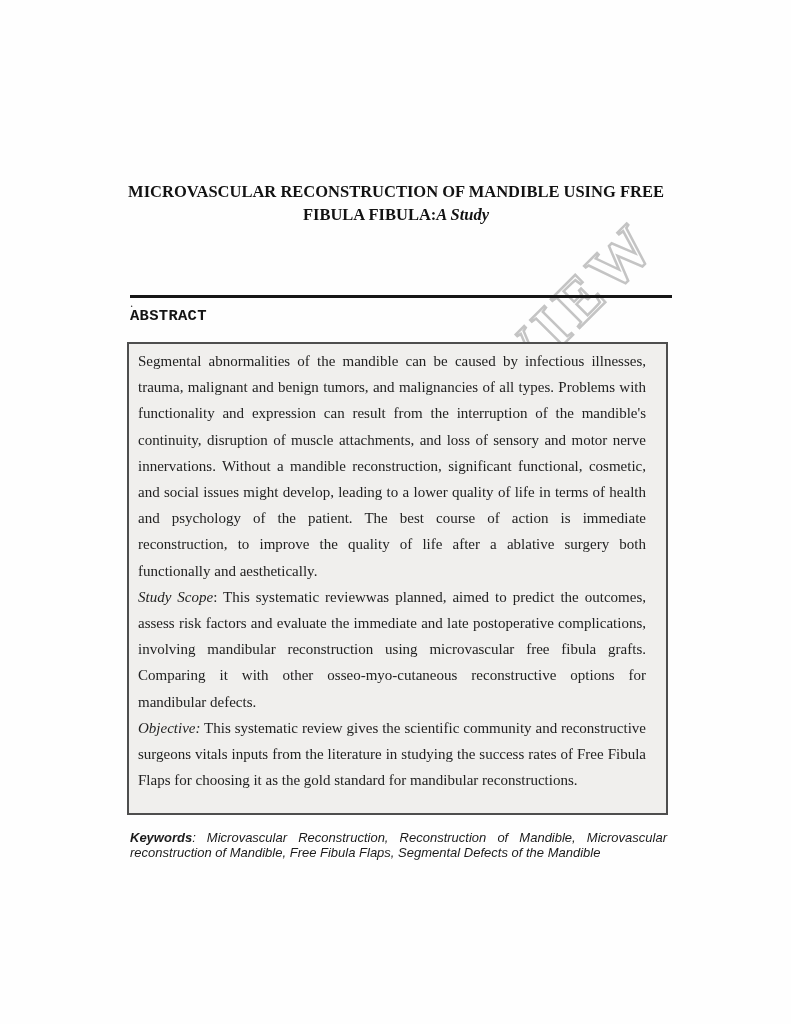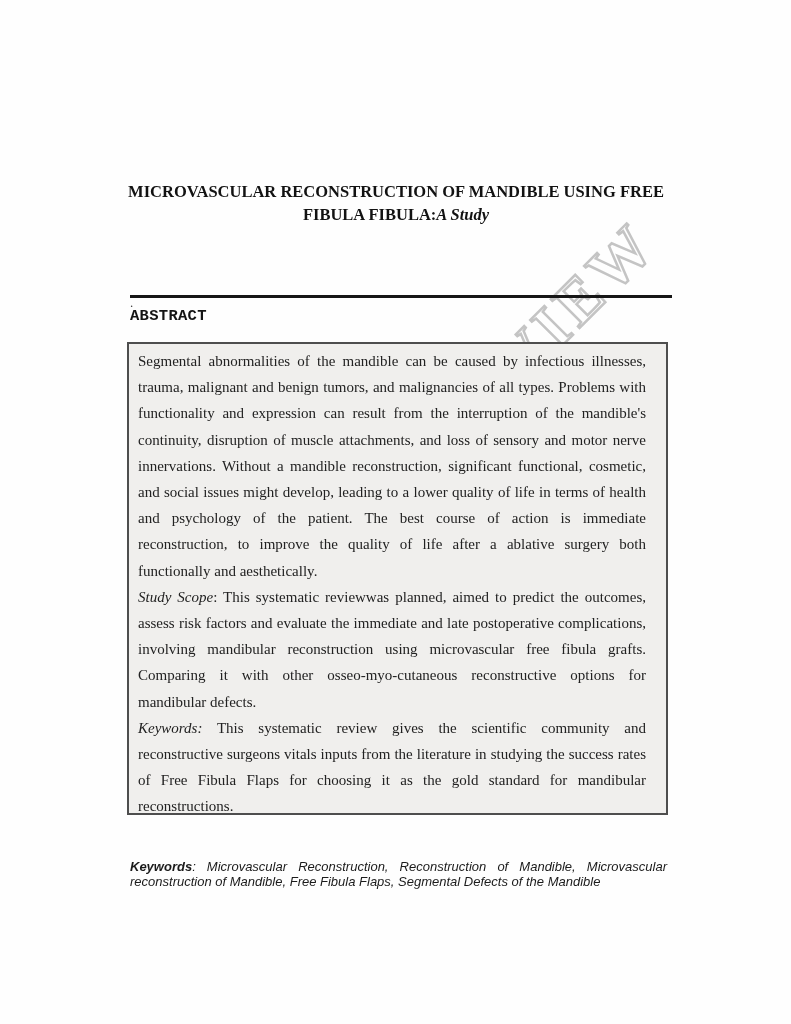--- a/index.html
+++ b/index.html
@@ -90,21 +90,20 @@
     position: absolute;
     left: 130px; top: 831px;
     width: 537px;
     font-family: "Liberation Sans", sans-serif;
     font-style: italic;
     font-size: 13px;
     line-height: 14.5px;
     text-align: justify;
     color: #1b1b1b;
     z-index: 2;
-    margin-top: 29px;
   }
   .kw-label { font-weight: bold; }
 </style>
 </head>
 <body>
 
 <div class="page">
 
   <div class="watermark">PREVIEW</div>
 
@@ -115,20 +114,20 @@
 
   <div class="section-rule"></div>
 
   <div class="stray-dot">.</div>
 
   <div class="abstract-heading">ABSTRACT</div>
 
   <div class="abstract-box">
     <p><span class="lead-italic"></span><span>Segmental abnormalities of the mandible can be caused by infectious illnesses, trauma, malignant and benign tumors, and malignancies of all types. Problems with functionality and expression can result from the interruption of the mandible's continuity, disruption of muscle attachments, and loss of sensory and motor nerve innervations. Without a mandible reconstruction, significant functional, cosmetic, and social issues might develop, leading to a lower quality of life in terms of health and psychology of the patient. The best course of action is immediate reconstruction, to improve the quality of life after a ablative surgery both functionally and aesthetically.</span></p>
     <p><span class="lead-italic">Study Scope</span><span>: This systematic reviewwas planned, aimed to predict the outcomes, assess risk factors and evaluate the immediate and late postoperative complications, involving mandibular reconstruction using microvascular free fibula grafts. Comparing it with other osseo-myo-cutaneous reconstructive options for mandibular defects.</span></p>
-    <p><span class="lead-italic">Keywords:</span><span> This systematic review gives the scientific community and reconstructive surgeons vitals inputs from the literature in studying the success rates of Free Fibula Flaps for choosing it as the gold standard for mandibular reconstructions.</span></p>
+    <p><span class="lead-italic">Objective:</span><span> This systematic review gives the scientific community and reconstructive surgeons vitals inputs from the literature in studying the success rates of Free Fibula Flaps for choosing it as the gold standard for mandibular reconstructions.</span></p>
   </div>
 
   <div class="keywords">
     <span class="kw-label">Keywords</span><span>: Microvascular Reconstruction, Reconstruction of Mandible, Microvascular reconstruction of Mandible, Free Fibula Flaps, Segmental Defects of the Mandible</span>
   </div>
 
 </div>
 
 </body></html>

